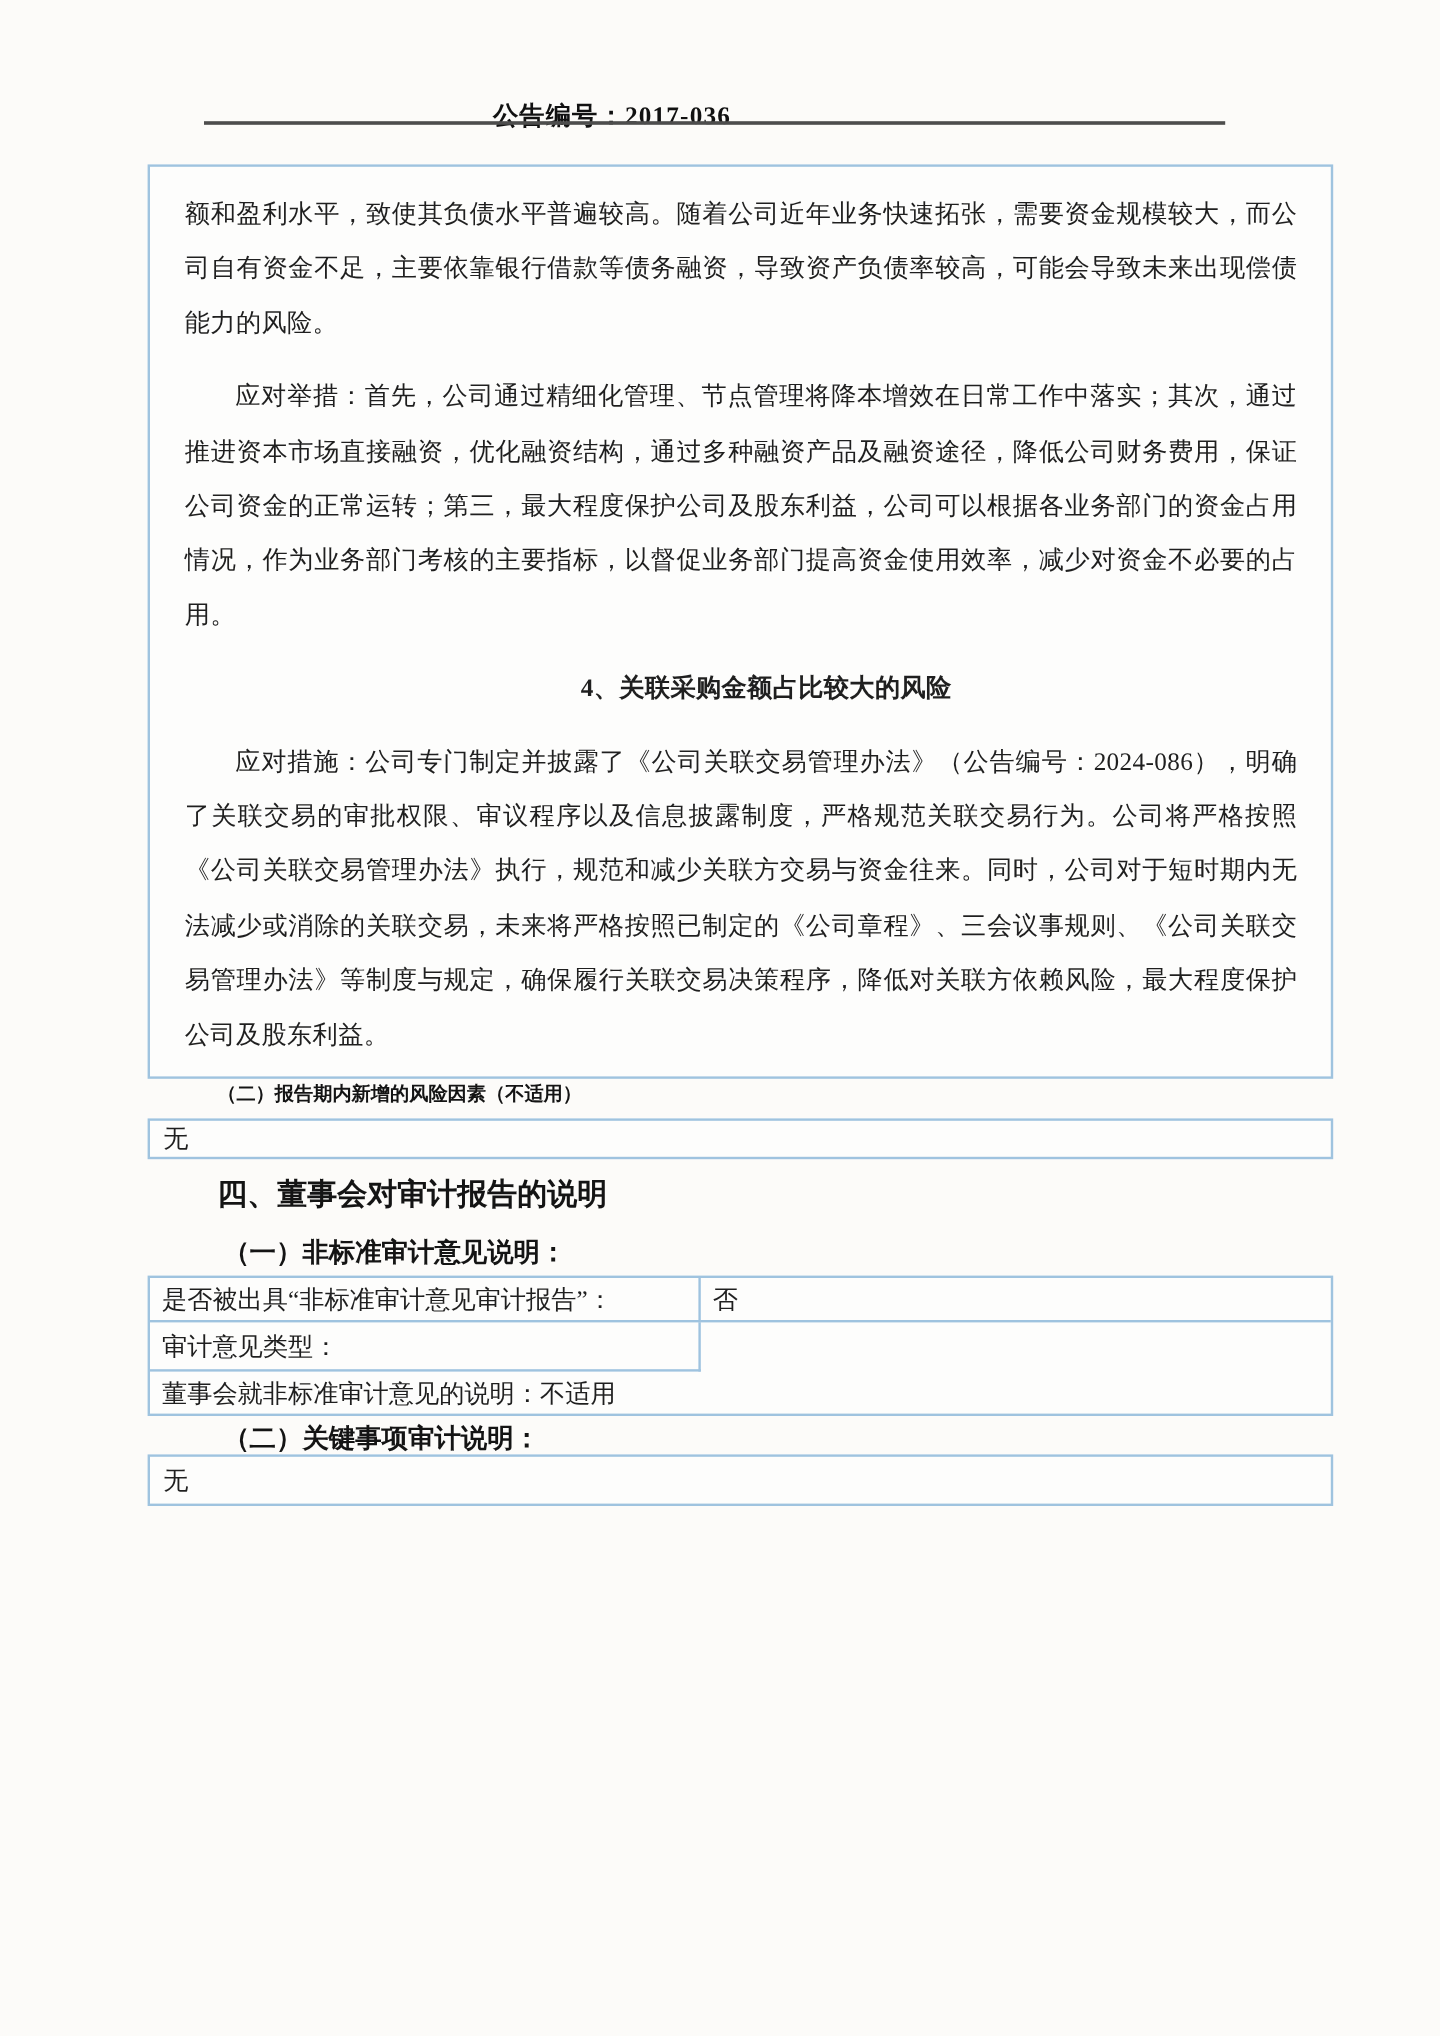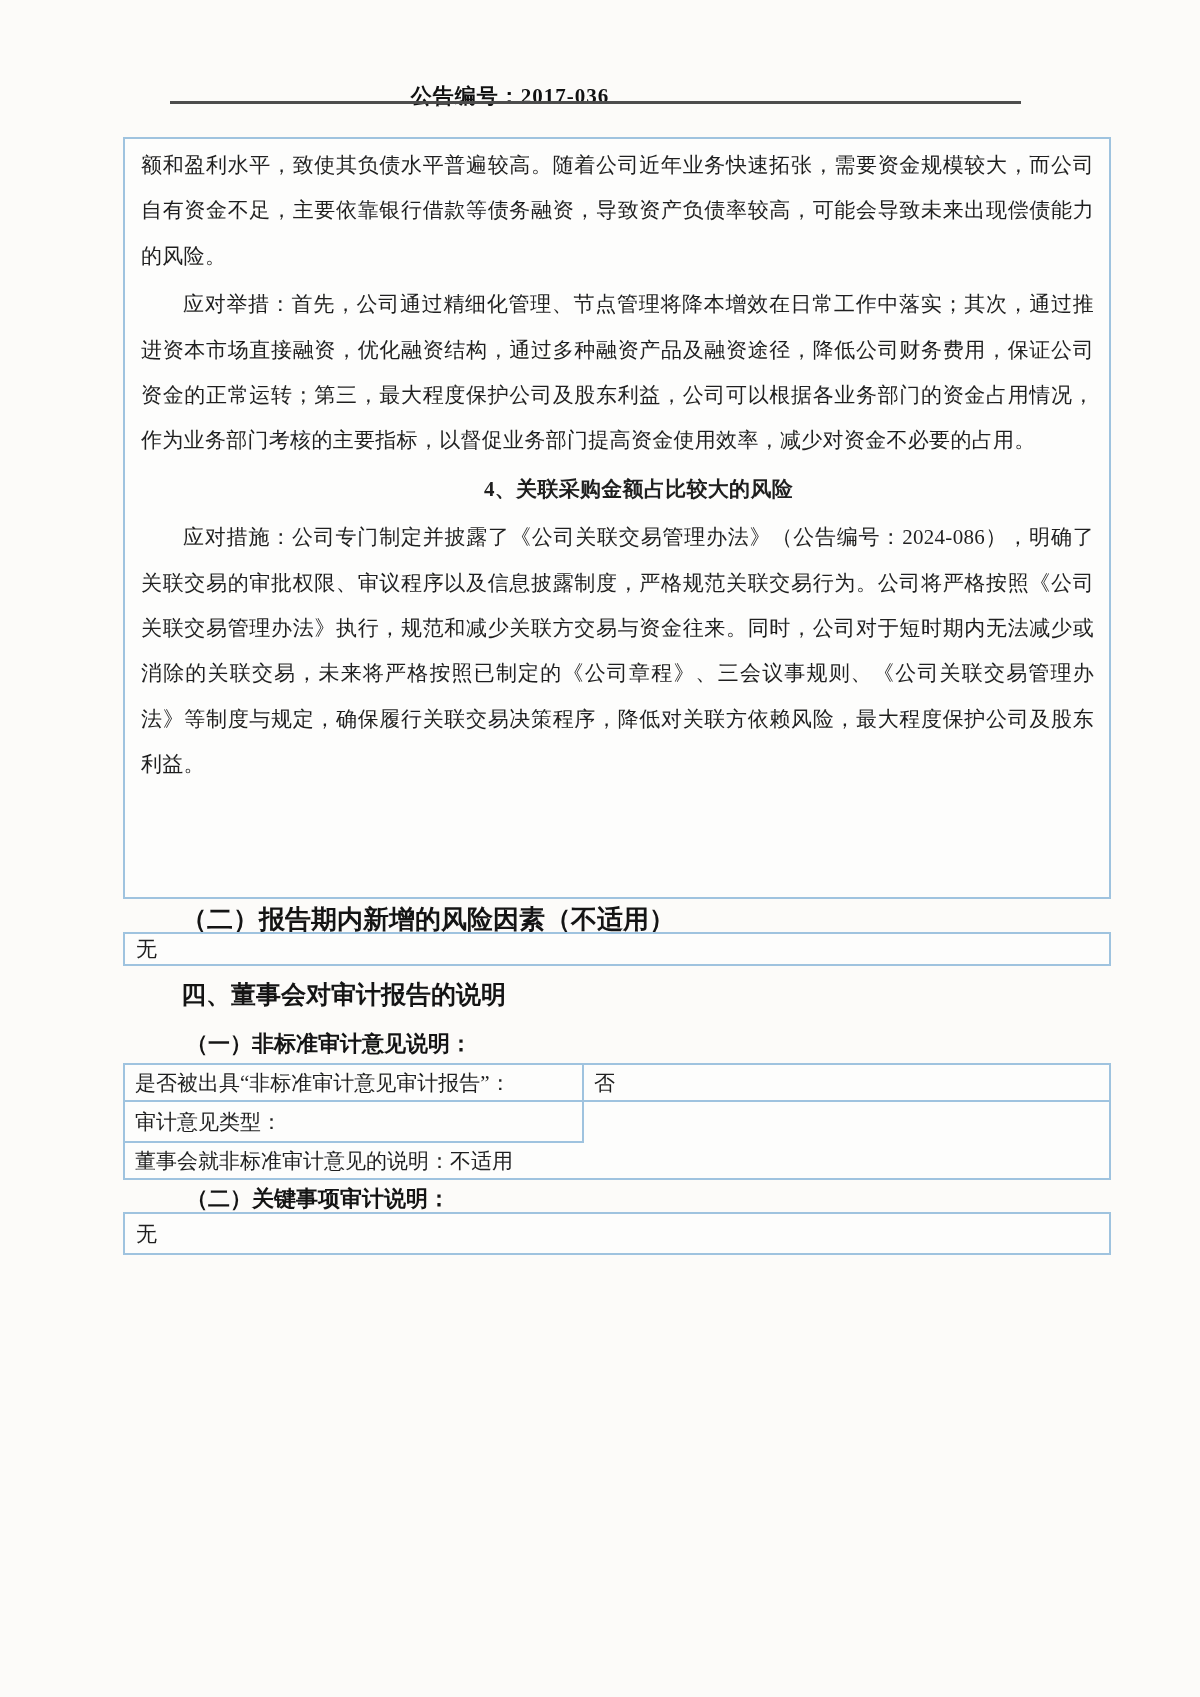--- a/index.html
+++ b/index.html
@@ -40,38 +40,38 @@
     background: #fdfdfc;
   }
 
   
   #risk-box {
     top: 137px; height: 762px;
     padding: 1px 12px 0 13px;
     overflow: hidden;
   }
   #risk-box p {
-    margin: 3px;
+    margin: 16px;
     font-size: 21px;
     line-height: 45.4px;
     text-align: justify;
     letter-spacing: 0.3px;
   }
   #risk-box p.indent { text-indent: 42px; }
   #risk-box p.bold-head { font-weight: bold; text-align: center; }
 
   
   .sec-heading {
     position: absolute;
     font-family: "Liberation Sans", "DejaVu Sans", sans-serif;
     font-weight: bold;
     color: #141414;
     white-space: nowrap;
   }
-  #new-risk-heading  { left: 181px; top: 902px;  font-size: 26px; text-align: center; }
+  #new-risk-heading  { left: 181px; top: 902px;  font-size: 16px; text-align: center; }
   #board-audit-heading { left: 181px; top: 978px; font-size: 25px; }
   #nonstandard-heading { left: 186px; top: 1029px; font-size: 22px; text-align: right; }
   #key-audit-heading   { left: 186px; top: 1184px; font-size: 22px; }
 
   
   .none-box {
     display: flex;
     align-items: center;
     padding-left: 11px;
     font-size: 21px;

